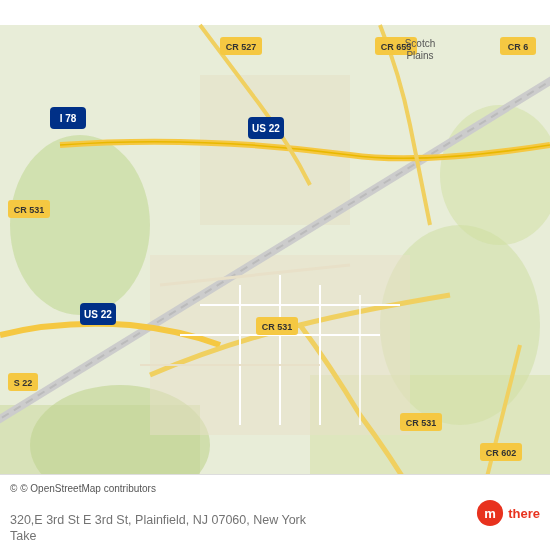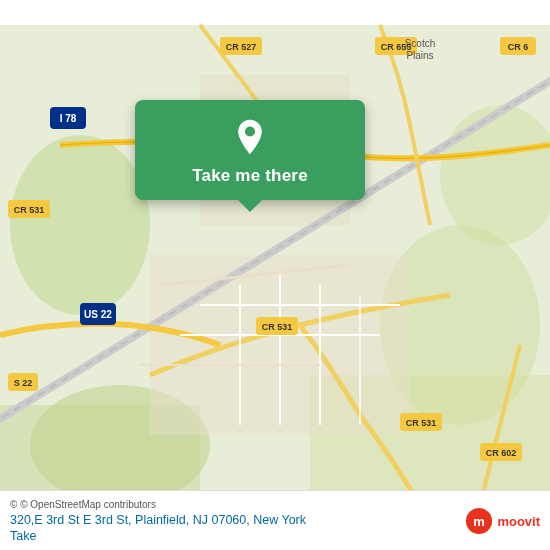--- a/index.html
+++ b/index.html
@@ -87,26 +87,26 @@
     }
 
     #bottom-left {
       display: flex;
       flex-direction: column;
     }
 
     #osm-credit {
       font-size: 10px;
       color: #555;
-      margin-bottom: 2px;
+      margin-bottom: 18px;
     }
 
     #address-text {
       font-size: 12.5px;
-      color: #0369a1;
+      color: #737373;
       line-height: 1.3;
     }
 
     #moovit-logo {
       display: flex;
       align-items: center;
       gap: 4px;
       flex-shrink: 0;
     }
 
@@ -198,46 +198,37 @@
     <rect x="8" y="348" width="30" height="18" rx="3" fill="#f5c842"></rect>
     <text x="23" y="361" text-anchor="middle" fill="#333" font-size="9" font-weight="bold">S 22</text>
 
     <rect x="8" y="175" width="42" height="18" rx="3" fill="#f5c842"></rect>
     <text x="29" y="188" text-anchor="middle" fill="#333" font-size="9" font-weight="bold">CR 531</text>
 
     <text x="420" y="22" text-anchor="middle" fill="#555" font-size="10">Scotch</text>
     <text x="420" y="34" text-anchor="middle" fill="#555" font-size="10">Plains</text>
   </svg>
 
-  <div id="popup-card">
-
-    <svg class="location-pin" viewBox="0 0 38 45" xmlns="http://www.w3.org/2000/svg">
-      <path d="M19 2C11.3 2 5 8.3 5 16c0 10.5 14 27 14 27S33 26.5 33 16C33 8.3 26.7 2 19 2z" fill="white"></path>
-      <circle cx="19" cy="16" r="6" fill="#3a9e5f"></circle>
-    </svg>
-
-    <button id="take-me-there-btn">Take me there</button>
-  </div>
 
   <div id="bottom-bar">
     <div id="bottom-left">
       <div id="osm-credit">
         <span>©</span>
         <span>© OpenStreetMap contributors</span>
       </div>
       <div id="address-text">
         <span>320,E 3rd St E 3rd St, Plainfield, NJ 07060, New York</span><br>
         <span>Take</span>
       </div>
     </div>
 
     <div id="moovit-logo">
 
       <svg class="moovit-m" viewBox="0 0 30 30" xmlns="http://www.w3.org/2000/svg">
         <circle cx="15" cy="15" r="14" fill="#e8321e"></circle>
         <text x="15" y="20" text-anchor="middle" fill="white" font-size="14" font-weight="bold">m</text>
       </svg>
       <div>
-        <div class="moovit-text">moovit</div>
+        <div class="moovit-text">there</div>
       </div>
     </div>
   </div>
 </div>
 
 </body></html>

